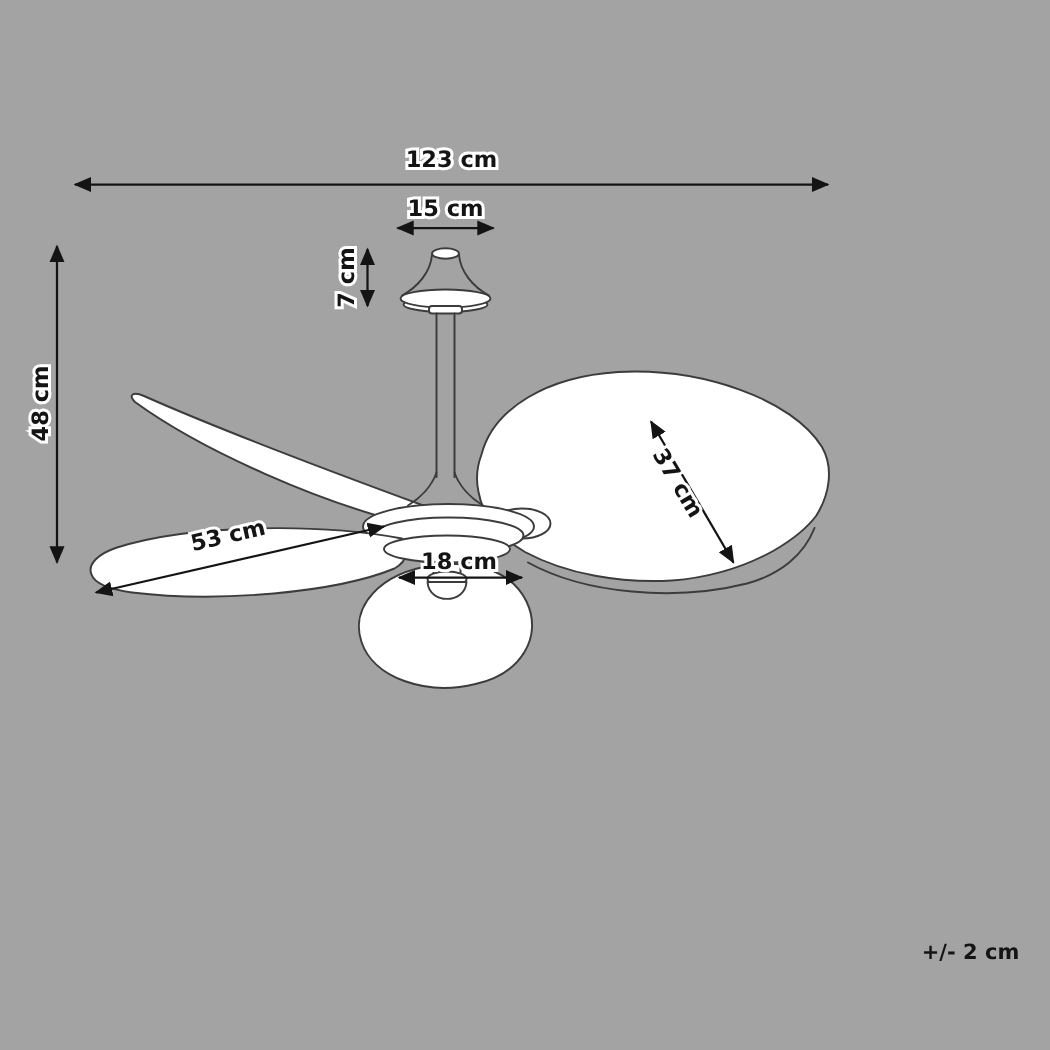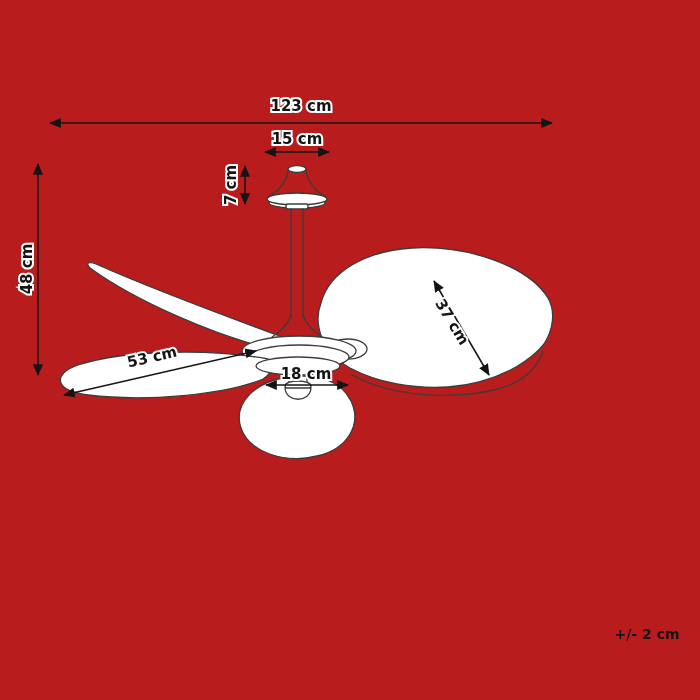--- a/index.html
+++ b/index.html
@@ -4,21 +4,21 @@
 <style>
   html, body {
     margin: 0;
     padding: 0;
     background: #ffffff;
   }
   .canvas {
     position: relative;
     width: 700px;
     height: 700px;
-    background: #b91c1c;
+    background: #a3a3a3;
     font-family: "DejaVu Sans", sans-serif;
     overflow: hidden;
   }
   svg { display: block; }
   .outline {
     fill: none;
     stroke: #3c3c3c;
     stroke-width: 1.3;
     stroke-linecap: round;
     stroke-linejoin: round;

